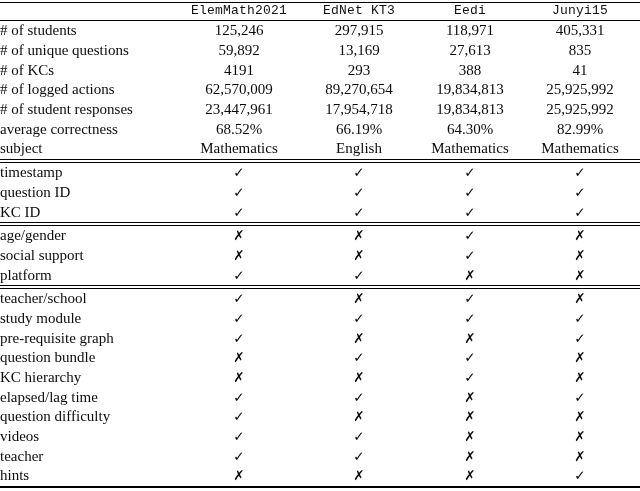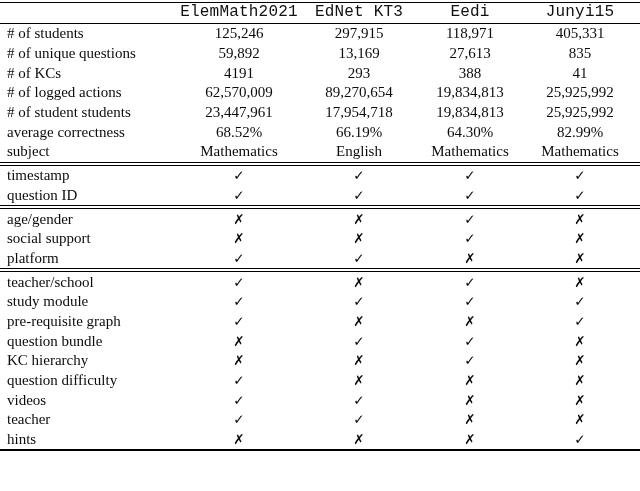--- a/index.html
+++ b/index.html
@@ -27,40 +27,39 @@
   }
   col.c-label { width: 180px; }
   col.c1 { width: 118px; }
   col.c2 { width: 122px; }
   col.c3 { width: 100px; }
   col.c4 { width: 120px; }
 
   thead th {
     font-family: "Liberation Mono", monospace;
     font-weight: 400;
-    font-size: 16px;
+    font-size: 13px;
     letter-spacing: 0.2px;
     text-align: center;
     vertical-align: middle;
     height: 15px;
     padding: 0 0 2px 0;
     border-bottom: 1.6px solid #000;
     color: #111;
   }
   tbody td {
     height: 19.7px;
     padding: 0;
     text-align: center;
     vertical-align: middle;
     line-height: 1;
     white-space: nowrap;
   }
   tbody td.label {
     text-align: left;
-    padding-left: 7px;
   }
   tr.section-start td {
     border-top: 4px double #000;
   }
   .check, .cross {
     font-family: "DejaVu Sans", sans-serif;
     font-size: 13.5px;
     font-weight: 700;
   }
 </style>
@@ -108,21 +107,21 @@
           <td class="val">41</td>
         </tr>
         <tr>
           <td class="label"># of logged actions</td>
           <td class="val">62,570,009</td>
           <td class="val">89,270,654</td>
           <td class="val">19,834,813</td>
           <td class="val">25,925,992</td>
         </tr>
         <tr>
-          <td class="label"># of student students</td>
+          <td class="label"># of student responses</td>
           <td class="val">23,447,961</td>
           <td class="val">17,954,718</td>
           <td class="val">19,834,813</td>
           <td class="val">25,925,992</td>
         </tr>
         <tr>
           <td class="label">average correctness</td>
           <td class="val">68.52%</td>
           <td class="val">66.19%</td>
           <td class="val">64.30%</td>
@@ -142,20 +141,27 @@
           <td class="val"><span class="check">✓</span></td>
           <td class="val"><span class="check">✓</span></td>
         </tr>
         <tr>
           <td class="label">question ID</td>
           <td class="val"><span class="check">✓</span></td>
           <td class="val"><span class="check">✓</span></td>
           <td class="val"><span class="check">✓</span></td>
           <td class="val"><span class="check">✓</span></td>
         </tr>
+        <tr>
+          <td class="label">KC ID</td>
+          <td class="val"><span class="check">✓</span></td>
+          <td class="val"><span class="check">✓</span></td>
+          <td class="val"><span class="check">✓</span></td>
+          <td class="val"><span class="check">✓</span></td>
+        </tr>
         <tr class="section-start">
           <td class="label">age/gender</td>
           <td class="val"><span class="cross">✗</span></td>
           <td class="val"><span class="cross">✗</span></td>
           <td class="val"><span class="check">✓</span></td>
           <td class="val"><span class="cross">✗</span></td>
         </tr>
         <tr>
           <td class="label">social support</td>
           <td class="val"><span class="cross">✗</span></td>
@@ -197,20 +203,27 @@
           <td class="val"><span class="check">✓</span></td>
           <td class="val"><span class="check">✓</span></td>
           <td class="val"><span class="cross">✗</span></td>
         </tr>
         <tr>
           <td class="label">KC hierarchy</td>
           <td class="val"><span class="cross">✗</span></td>
           <td class="val"><span class="cross">✗</span></td>
           <td class="val"><span class="check">✓</span></td>
           <td class="val"><span class="cross">✗</span></td>
+        </tr>
+        <tr>
+          <td class="label">elapsed/lag time</td>
+          <td class="val"><span class="check">✓</span></td>
+          <td class="val"><span class="check">✓</span></td>
+          <td class="val"><span class="cross">✗</span></td>
+          <td class="val"><span class="check">✓</span></td>
         </tr>
         <tr>
           <td class="label">question difficulty</td>
           <td class="val"><span class="check">✓</span></td>
           <td class="val"><span class="cross">✗</span></td>
           <td class="val"><span class="cross">✗</span></td>
           <td class="val"><span class="cross">✗</span></td>
         </tr>
         <tr>
           <td class="label">videos</td>

